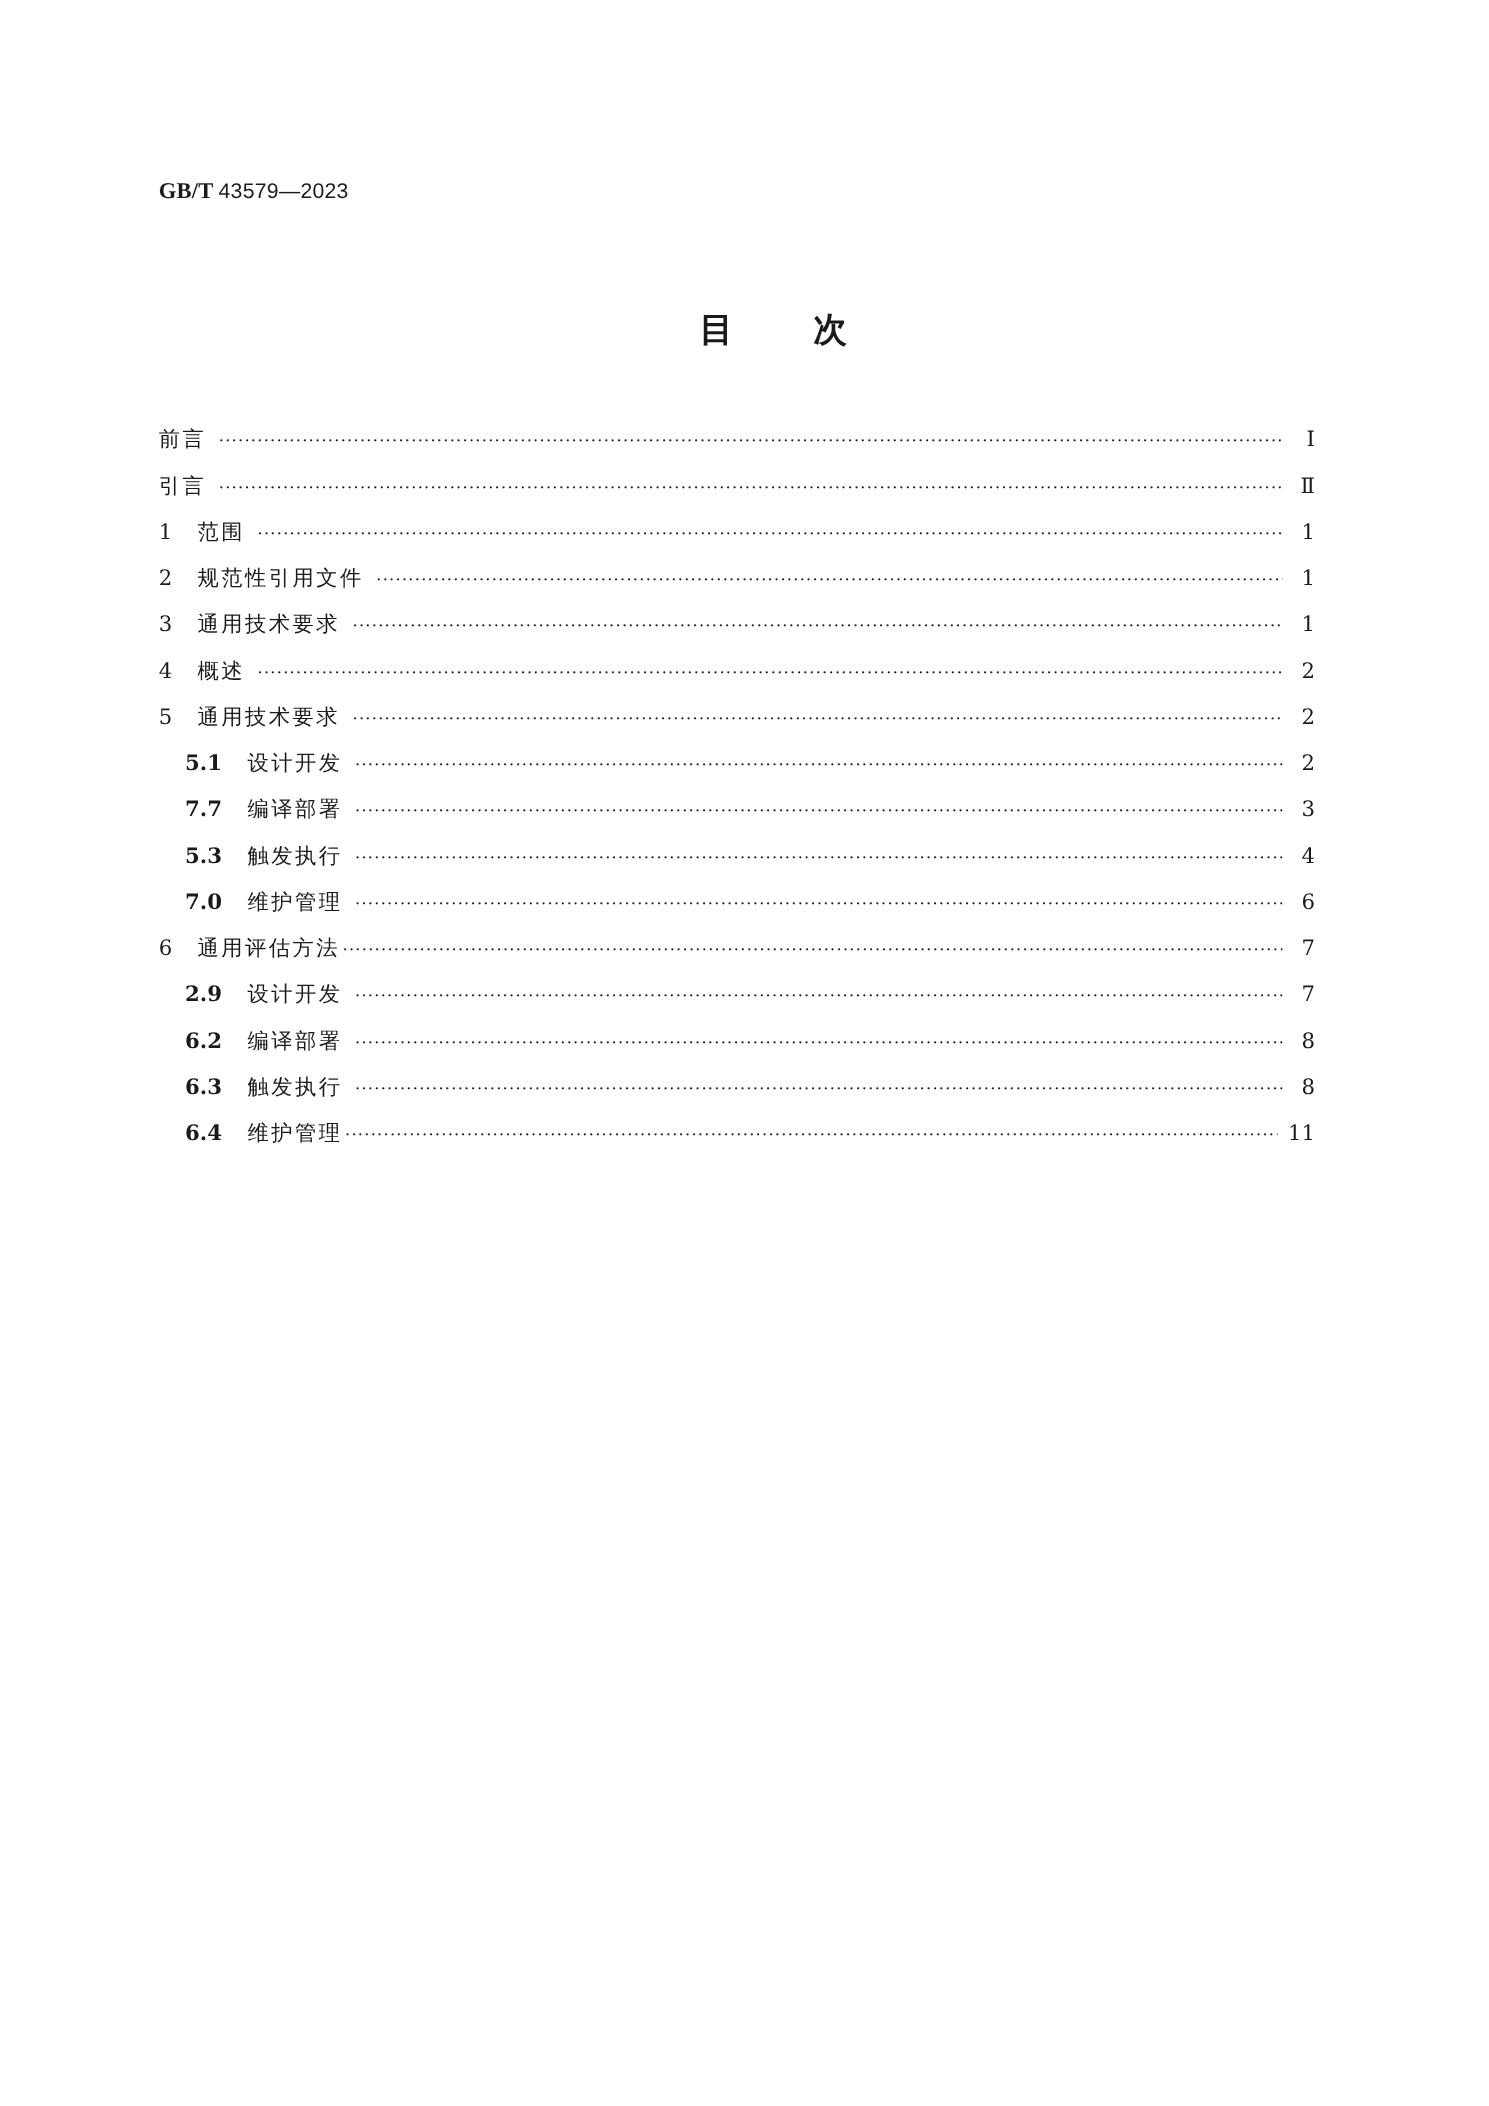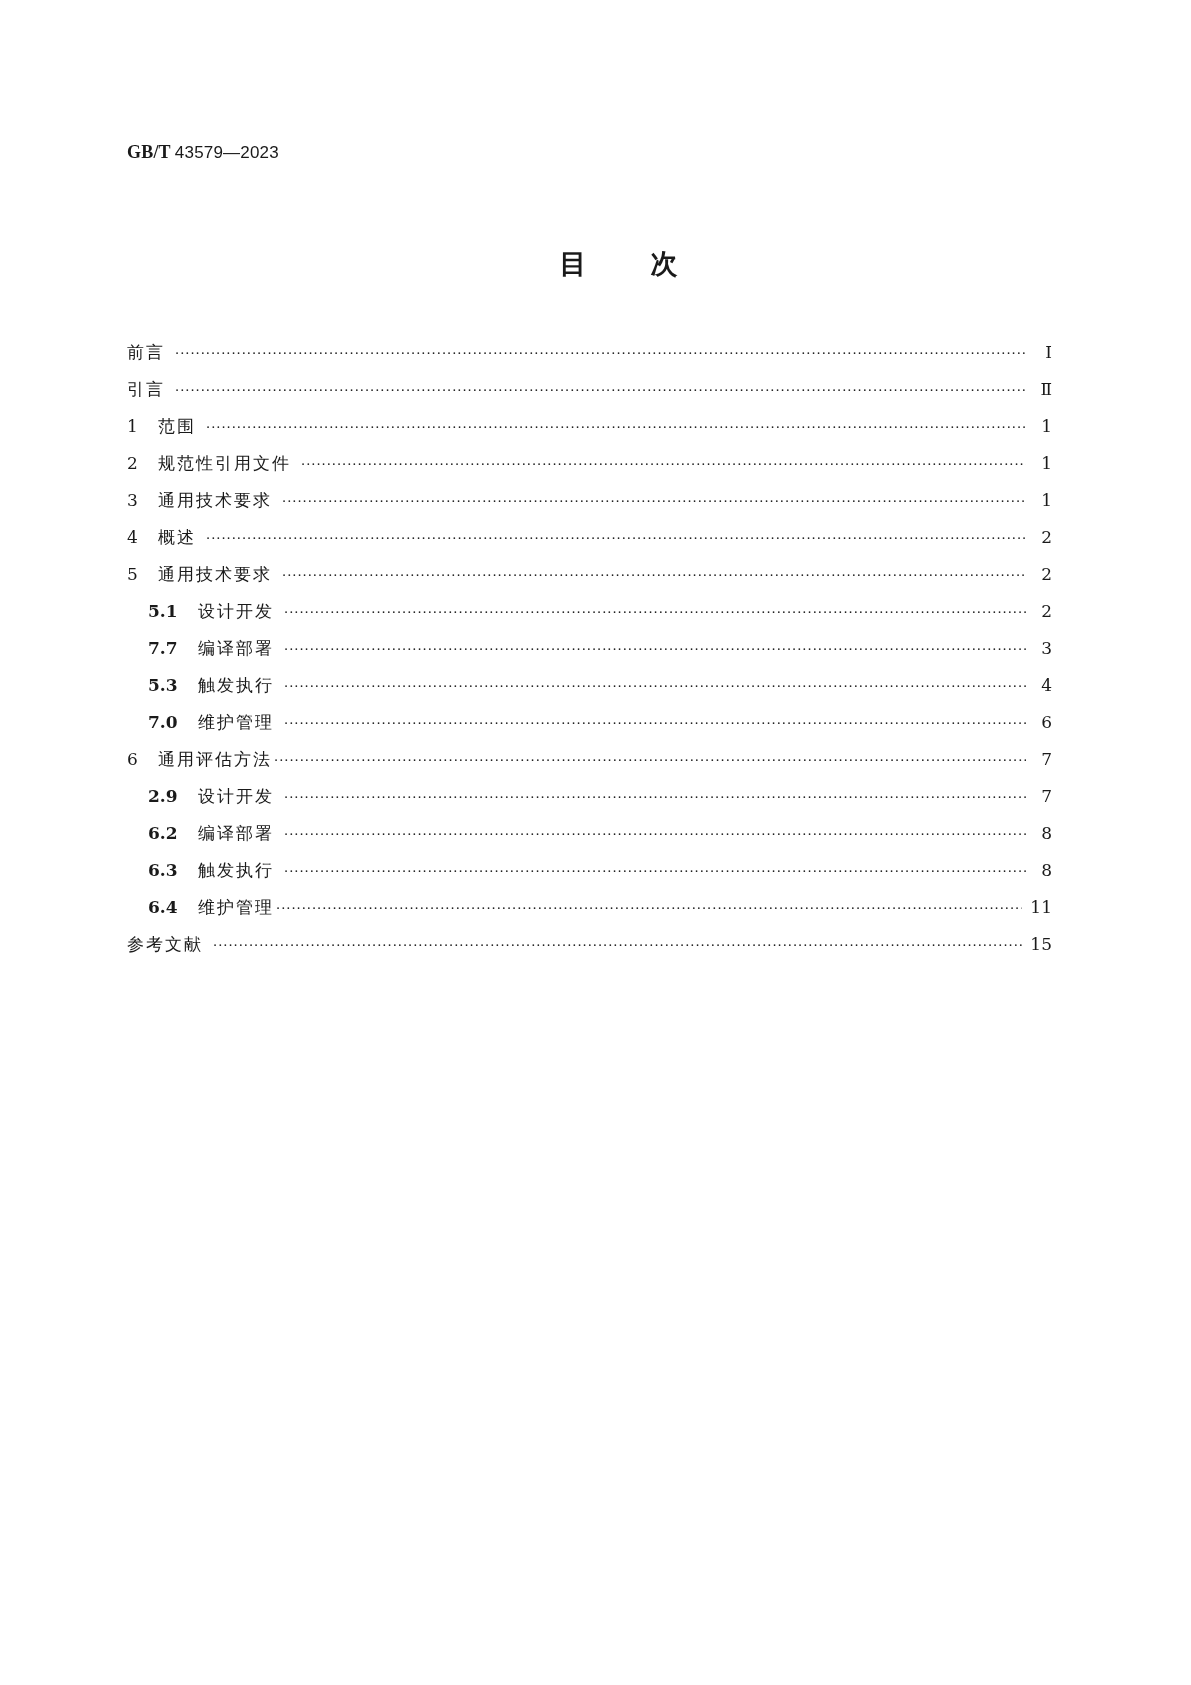--- a/index.html
+++ b/index.html
@@ -141,18 +141,13 @@
     <span class="toc-label">触发执行</span>
     <span class="toc-dots"></span>
     <span class="toc-page">8</span>
   </div>
   <div class="toc-row level-2 tight">
     <span class="toc-num">6.4</span>
     <span class="toc-label">维护管理</span>
     <span class="toc-dots"></span>
     <span class="toc-page">11</span>
   </div>
-  <div class="toc-row level-0">
-    <span class="toc-label">参考文献</span>
-    <span class="toc-dots"></span>
-    <span class="toc-page">15</span>
-  </div>
 </div>
 
 </body></html>

